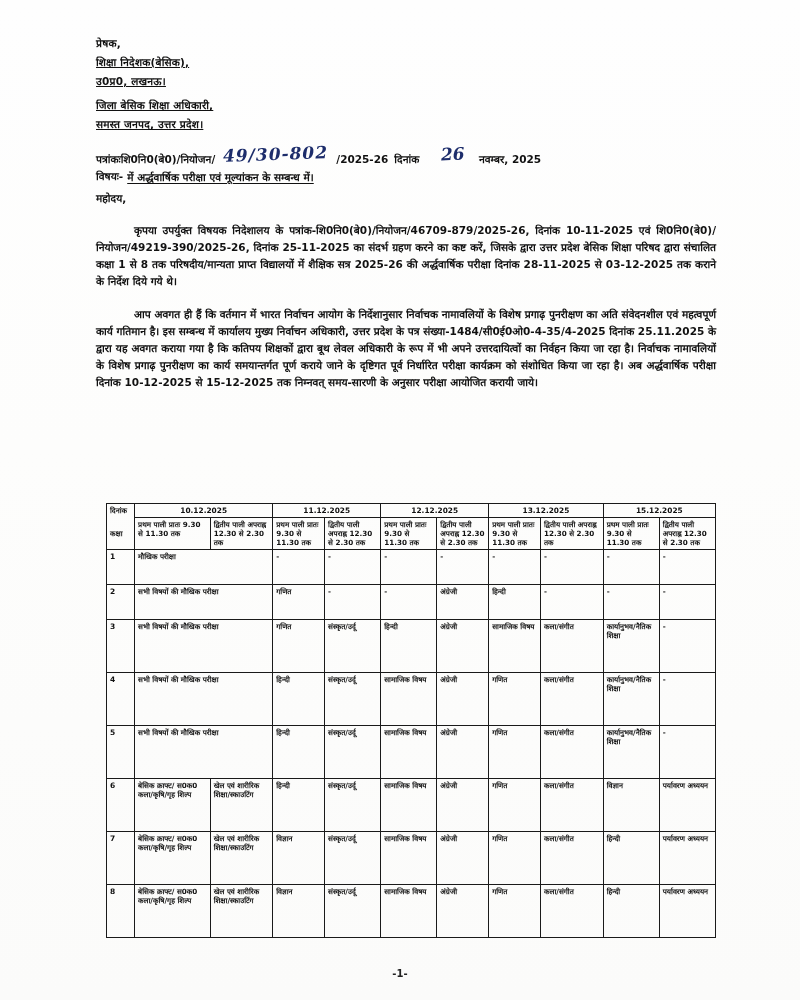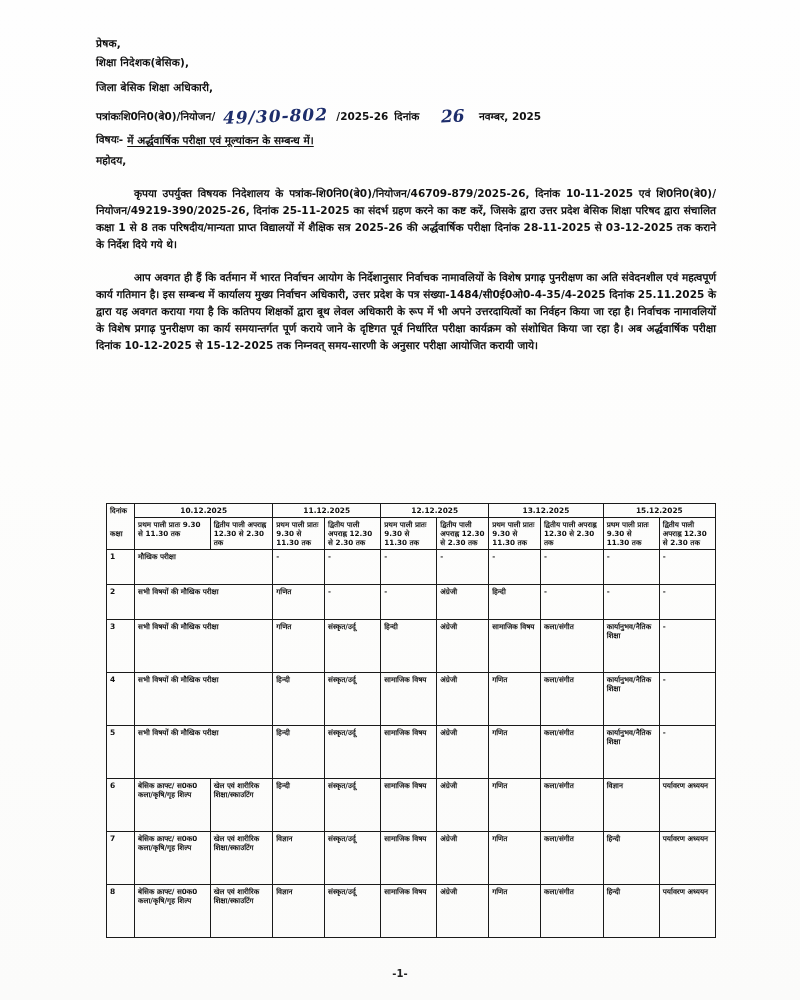--- a/index.html
+++ b/index.html
@@ -25,27 +25,27 @@
   }
 
   
   .letter{
     position:absolute;
     left:96px; top:36px; width:620px;
     font-size:10.5px;
     line-height:1.5;
   }
   .lbl{ font-weight:700; letter-spacing:.2px;}
-  .indent-1{ margin-left:56px; }
+  .indent-1{ margin-left:56px;text-decoration:underline; }
   .row-line{ margin:0 0 3px 0; }
   .blk{ margin-bottom:9px; }
 
   
   .refline{
-    display:flex;align-items:center;
+    display:flex;align-items:flex-end;
     font-size:10.5px;font-weight:700;
     margin-top:9px;margin-bottom:0;
     white-space:nowrap;
   }
   .hand{
     font-family:"DejaVu Serif","Liberation Serif",serif;
     font-size:17px;font-style:italic;font-weight:600;
     color:#1d2d6b;
     letter-spacing:1px;
     margin:0 8px;
@@ -129,24 +129,26 @@
 
 <div class="page"></div>
 
 <div class="sheet">
 
   <div class="letter">
 
     <div class="blk">
       <div class="row-line lbl">प्रेषक,</div>
       <div class="row-line indent-1 lbl">शिक्षा निदेशक(बेसिक),</div>
+      <div class="row-line indent-1 lbl">उ0प्र0, लखनऊ।</div>
     </div>
 
     <div class="blk">
       <div class="row-line indent-1 lbl">जिला बेसिक शिक्षा अधिकारी,</div>
+      <div class="row-line indent-1 lbl">समस्त जनपद, उत्तर प्रदेश।</div>
     </div>
 
     <div class="refline">
       <span>पत्रांकः</span>
       <span>शि0नि0(बे0)/नियोजन/</span>
       <span class="hand">49/30-802</span>
       <span>/2025-26</span>
       <span style="margin-left:6px">दिनांक</span>
       <span class="hand-date">26</span>
       <span>नवम्बर, 2025</span>

